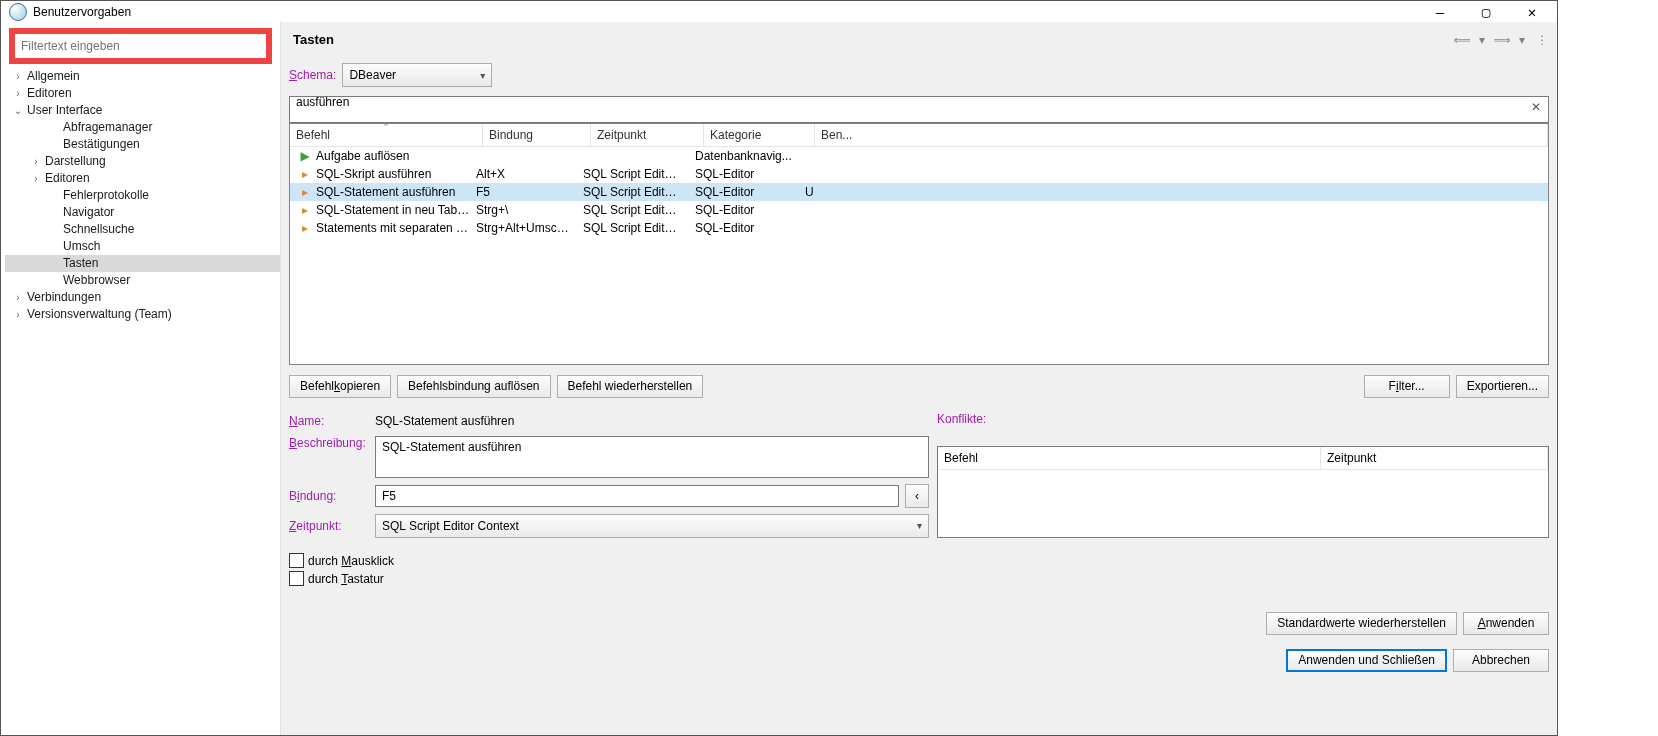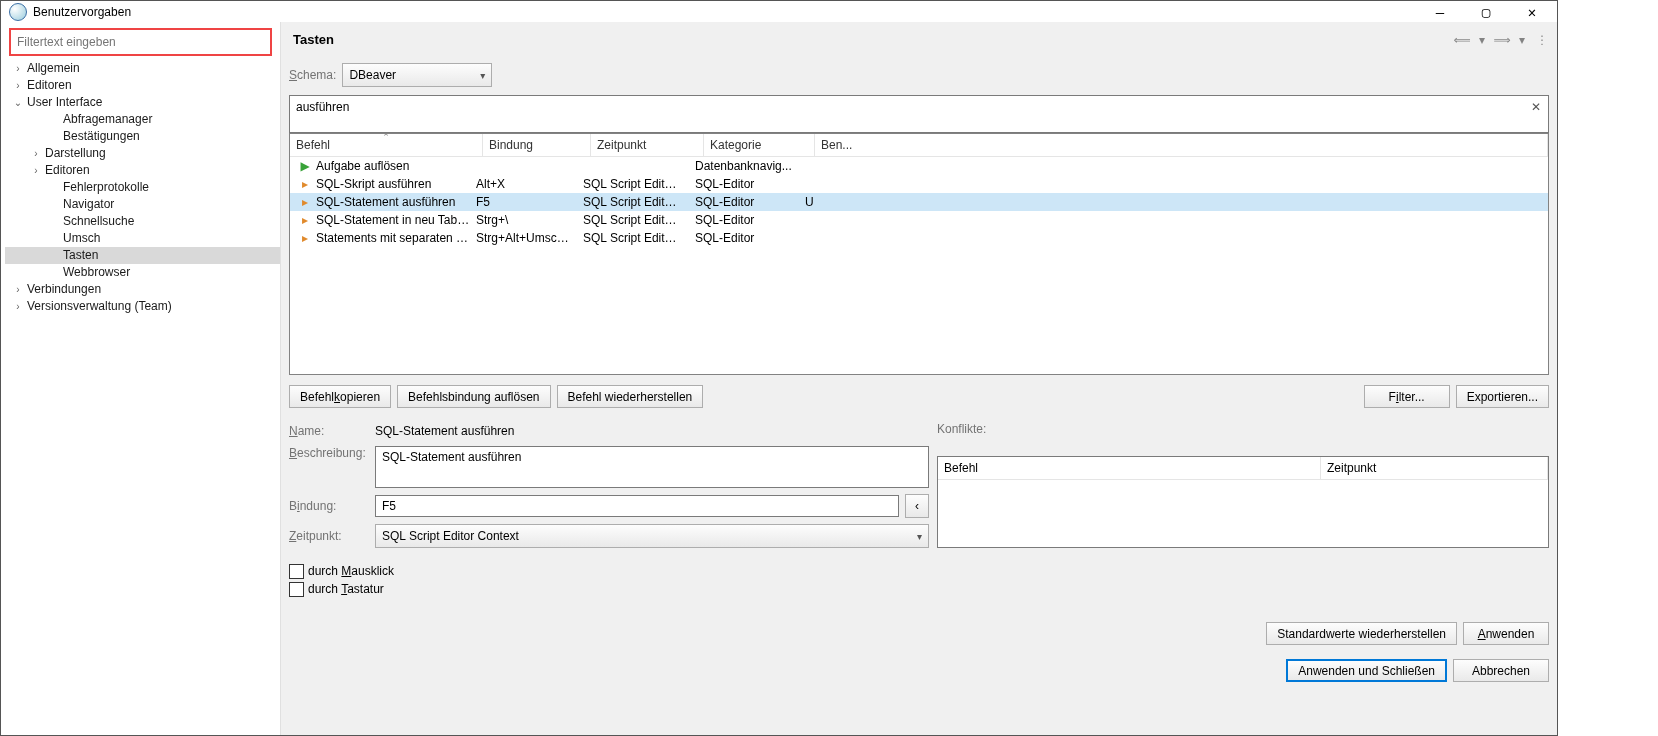--- a/index.html
+++ b/index.html
@@ -3,56 +3,56 @@
 <meta charset="utf-8">
 <style>
   html,body{margin:0;padding:0;font-family:"Segoe UI",Tahoma,sans-serif;font-size:12px;color:#000;background:#fff;height:100%;}
   .window{display:flex;flex-direction:column;width:1558px;height:736px;border:1px solid #555;box-sizing:border-box;}
   .titlebar{display:flex;align-items:center;height:21px;padding:0 2px 0 8px;}
   .app-icon{width:16px;height:16px;border-radius:50%;border:1px solid #3a6ea5;background:radial-gradient(circle at 30% 30%,#fff,#9cd);margin-right:6px;flex:none;}
   .title-text{flex:1;}
   .win-btn{width:46px;height:30px;display:flex;align-items:center;justify-content:center;font-family:Consolas,monospace;font-size:14px;}
   .body{display:flex;flex:1;min-height:0;}
   .sidebar{width:280px;border-right:1px solid #e0e0e0;display:flex;flex-direction:column;padding:6px 0 0 0;box-sizing:border-box;}
-  .filter-input{margin:0 8px 4px 8px;height:24px;border:2px solid #ef4444;padding:0 6px;font:inherit;}
+  .filter-input{margin:0 8px 4px 8px;height:24px;border:6px solid #ef4444;padding:0 6px;font:inherit;}
   .tree{overflow:auto;padding:0 0 0 4px;}
   .tree-row{display:flex;align-items:center;height:17px;line-height:17px;padding-left:6px;color:#1a1a1a;}
   .tw{width:14px;display:inline-flex;justify-content:center;color:#666;font-size:10px;margin-right:2px;}
   .indent1{padding-left:24px;}
   .indent2{padding-left:42px;}
   .sel{background:#d9d9d9;}
   .main{flex:1;display:flex;flex-direction:column;background:#f0f0f0;min-width:0;}
   .main-header{display:flex;align-items:center;height:35px;background:#f0f0f0;padding:0 6px;}
   .main-title{font-weight:600;font-size:13px;padding-left:6px;flex:1;}
   .hdr-icons{display:flex;gap:6px;padding-right:2px;}
   .hdr-ic{width:14px;height:14px;opacity:.45;display:flex;align-items:center;justify-content:center;font-size:12px;}
   .scheme-row{display:flex;align-items:center;padding:6px 8px 8px 8px;gap:6px;}
   .combo{height:22px;border:1px solid #adadad;background:linear-gradient(#fdfdfd,#e9e9e9);padding:0 22px 0 6px;position:relative;min-width:120px;display:flex;align-items:center;}
   .combo::after{content:"▾";position:absolute;right:6px;color:#555;font-size:10px;}
   .search-wrap{margin:0 8px;position:relative;}
-  .search-input{width:100%;box-sizing:border-box;height:38px;border:1px solid #7a7a7a;padding:0 24px 14px 6px;font:inherit;background:#fff;}
+  .search-input{width:100%;box-sizing:border-box;height:27px;border:1px solid #7a7a7a;padding:0 24px 14px 6px;font:inherit;background:#fff;}
   .clear-x{position:absolute;right:4px;top:3px;width:18px;height:18px;display:flex;align-items:center;justify-content:center;color:#555;}
   .table-wrap{margin:0 8px;border:1px solid #828282;background:#fff;height:240px;overflow:hidden;display:flex;flex-direction:column;}
   .thead{display:flex;background:#fff;border-bottom:1px solid #e5e5e5;height:22px;align-items:center;font-weight:400;color:#333;}
   .th{padding:0 6px;border-right:1px solid #e5e5e5;height:100%;display:flex;align-items:center;position:relative;}
   .th.sort::after{content:"⌃";position:absolute;left:50%;top:-2px;transform:translateX(-50%);font-size:9px;color:#888;}
   .c-cmd{width:180px;} .c-bind{width:95px;} .c-when{width:100px;} .c-cat{width:98px;} .c-usr{flex:1;}
   .tbody{flex:1;overflow:auto;}
   .trow{display:flex;height:18px;align-items:center;}
   .trow.sel{background:#cde6f7;}
   .td{padding:0 6px;overflow:hidden;white-space:nowrap;text-overflow:ellipsis;}
   .ic{width:14px;height:14px;display:inline-flex;align-items:center;justify-content:center;margin:0 4px 0 8px;flex:none;}
   .ic-play{color:#39a339;}
   .ic-sql{color:#e08a2c;}
   .btn-row{display:flex;gap:6px;margin:10px 8px 0 8px;}
   .btn{height:23px;border:1px solid #adadad;background:linear-gradient(#fdfdfd,#e9e9e9);padding:0 10px;display:flex;align-items:center;font:inherit;}
   .spacer{flex:1;}
   .details{display:flex;gap:8px;margin:14px 8px 0 8px;}
   .det-left{flex:0 0 640px;display:grid;grid-template-columns:80px 1fr auto;row-gap:6px;column-gap:6px;align-items:center;}
-  .lbl{color:#737373;}
+  .lbl{color:#a21caf;}
   .ro-text{padding:2px 0;}
   .tarea{grid-column:2 / span 2;height:34px;border:1px solid #7a7a7a;background:#fff;padding:3px 6px;font:inherit;resize:none;}
   .txt-in{height:22px;border:1px solid #7a7a7a;background:#fff;padding:0 6px;font:inherit;width:100%;box-sizing:border-box;}
   .grid-span2{grid-column:2;}
   .sq-btn{width:22px;height:22px;border:1px solid #adadad;background:linear-gradient(#fdfdfd,#e9e9e9);display:flex;align-items:center;justify-content:center;}
   .combo-wide{grid-column:2 / span 2;}
   .det-right{flex:1;display:flex;flex-direction:column;}
   .confl-box{border:1px solid #7a7a7a;background:#fff;flex:1;min-height:70px;}
   .confl-head{display:flex;height:22px;align-items:center;border-bottom:1px solid #e5e5e5;}
   .show-block{margin:14px 8px 0 8px;}

